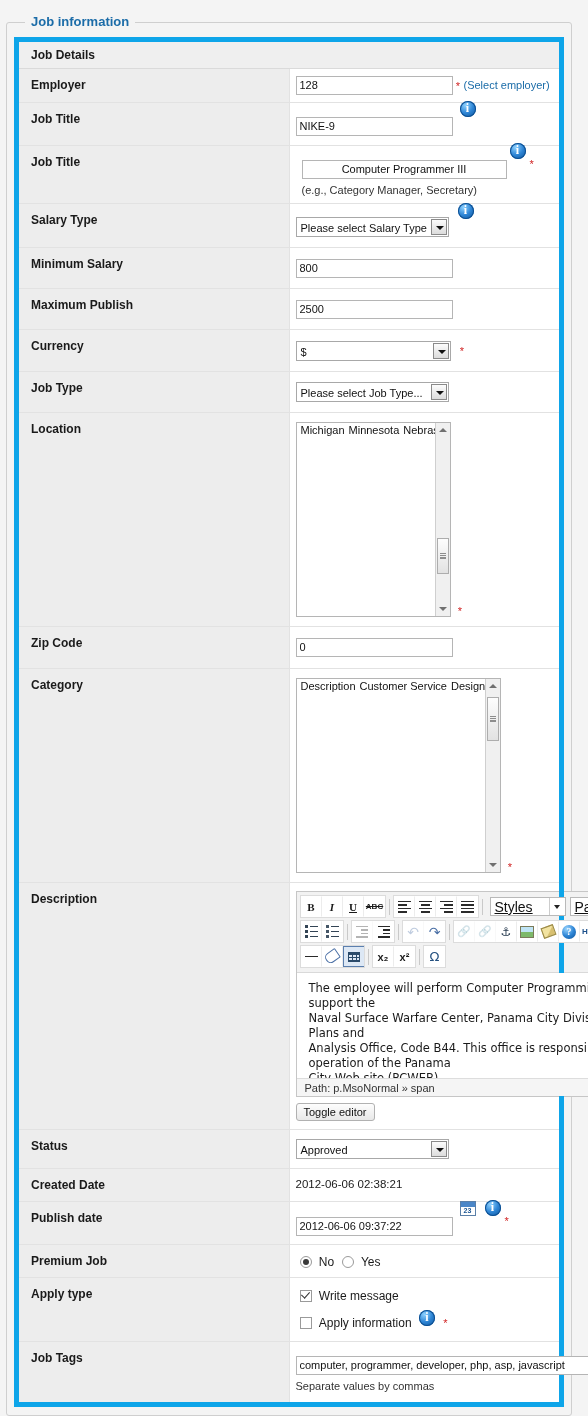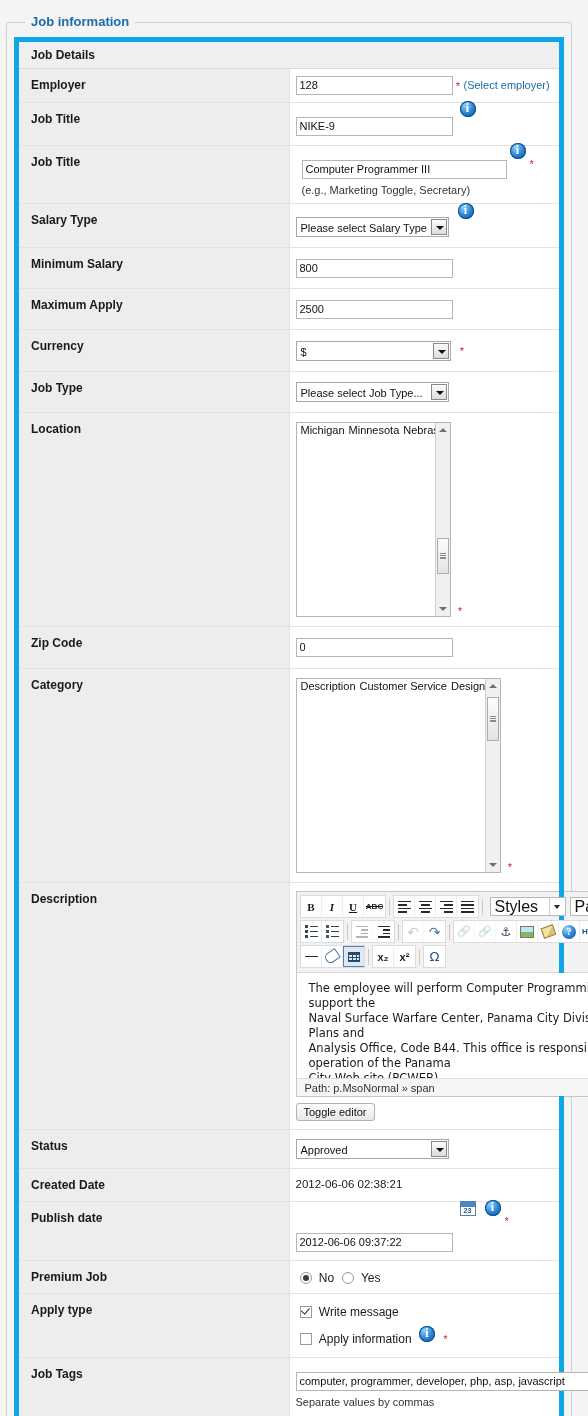--- a/index.html
+++ b/index.html
@@ -211,21 +211,21 @@
     font-family:"Liberation Serif",serif;
   }
   .grp{display:flex;background:#fff;border:1px solid #dcdcdc;box-sizing:border-box;}
   .grp .btn{border-right:1px solid #ececec;}
   .grp .btn:last-child{border-right:none;}
   .sep{width:1px;height:16px;background:#c9c9c9;margin:0 3px;}
   .btn.on{border:1px solid #5b7fae;background:#dde8f5;}
   .btn.dis{opacity:.35;}
   .sty{
     display:inline-block;position:relative;height:19px;border:1px solid #b9b9b9;
-    background:#fff;box-sizing:border-box;font-size:16px;color:#111;margin-left:4px;
+    background:#fff;box-sizing:border-box;font-size:14px;color:#111;margin-left:4px;text-decoration:underline;
   }
   .sty .t{padding:2px 20px 0 4px;display:block;height:19px;box-sizing:border-box;line-height:14px;overflow:hidden;white-space:nowrap;}
   .sty .a{position:absolute;right:0;top:0;width:15px;height:17px;border-left:1px solid #cdcdcd;}
   .sty .a:after{content:"";position:absolute;left:4px;top:7px;border-left:3px solid transparent;border-right:3px solid transparent;border-top:4px solid #222;}
 
   .elines{display:flex;flex-direction:column;gap:2px;justify-content:center;width:13px;}
   .elines i{display:block;height:1.5px;background:#2a2a2a;}
 
   .etext{
     position:relative;height:105px;overflow:hidden;background:#fff;
@@ -284,23 +284,23 @@
         </span>
       </td>
     </tr>
 
     <tr>
       <td class="lab">Job Title</td>
       <td class="val" style="padding-top:14px">
         <span style="position:relative;display:inline-block;padding-left:6px;">
           <span class="ico-info" style="position:absolute;left:214px;top:-17px;"></span>
           <span class="req" style="position:absolute;left:234px;top:-2px;">*</span>
-          <input class="txt" style="width: 205px;" value="Computer Programmer III">
-        </span>
-        <span class="note" style="padding-left:6px">(e.g., Marketing Toggle, Secretary)</span>
+          <input class="txt" style="width: 205px; text-align: center;" value="Computer Programmer III">
+        </span>
+        <span class="note" style="padding-left:6px">(e.g., Category Manager, Secretary)</span>
       </td>
     </tr>
 
     <tr>
       <td class="lab">Salary Type</td>
       <td class="val" style="padding-top:13px;padding-bottom:10px">
         <span style="position:relative;display:inline-block;">
           <span class="ico-info" style="position:absolute;left:162px;top:-14px;"></span>
           <span class="sel selw153">
             <span class="seltext">Please select Salary Type</span>
@@ -311,21 +311,21 @@
     </tr>
 
     <tr>
       <td class="lab">Minimum Salary</td>
       <td class="val" style="padding-top:11px;padding-bottom:10px">
         <input class="txt" style="width: 157px;" value="800">
       </td>
     </tr>
 
     <tr>
-      <td class="lab">Maximum Apply</td>
+      <td class="lab">Maximum Publish</td>
       <td class="val" style="padding-top:11px;padding-bottom:10px">
         <input class="txt" style="width: 157px;" value="2500">
       </td>
     </tr>
 
     <tr>
       <td class="lab">Currency</td>
       <td class="val" style="padding-top:11px;padding-bottom:10px">
         <span class="sel selw155">
           <span class="seltext">$</span>
@@ -579,21 +579,21 @@
       </td>
     </tr>
 
     <tr>
       <td class="lab">Publish date</td>
       <td class="val" style="padding-top:15px;padding-bottom:8px">
         <span style="position:relative;display:inline-block;">
           <span class="ico-cal" style="position:absolute;left:164px;top:-16px;"></span>
           <span class="ico-info" style="position:absolute;left:189px;top:-17px;"></span>
           <span class="req" style="position:absolute;left:209px;top:-2px;">*</span>
-          <input class="txt" style="width: 157px; margin-top: 16px;" value="2012-06-06 09:37:22">
+          <input class="txt" style="width: 157px;" value="2012-06-06 09:37:22">
         </span>
       </td>
     </tr>
 
     <tr>
       <td class="lab">Premium Job</td>
       <td class="val" style="padding-top:9px;padding-bottom:8px;padding-left:10px">
         <span class="rad on"></span>
         <span class="optlbl">No</span>
         <span class="rad"></span>

